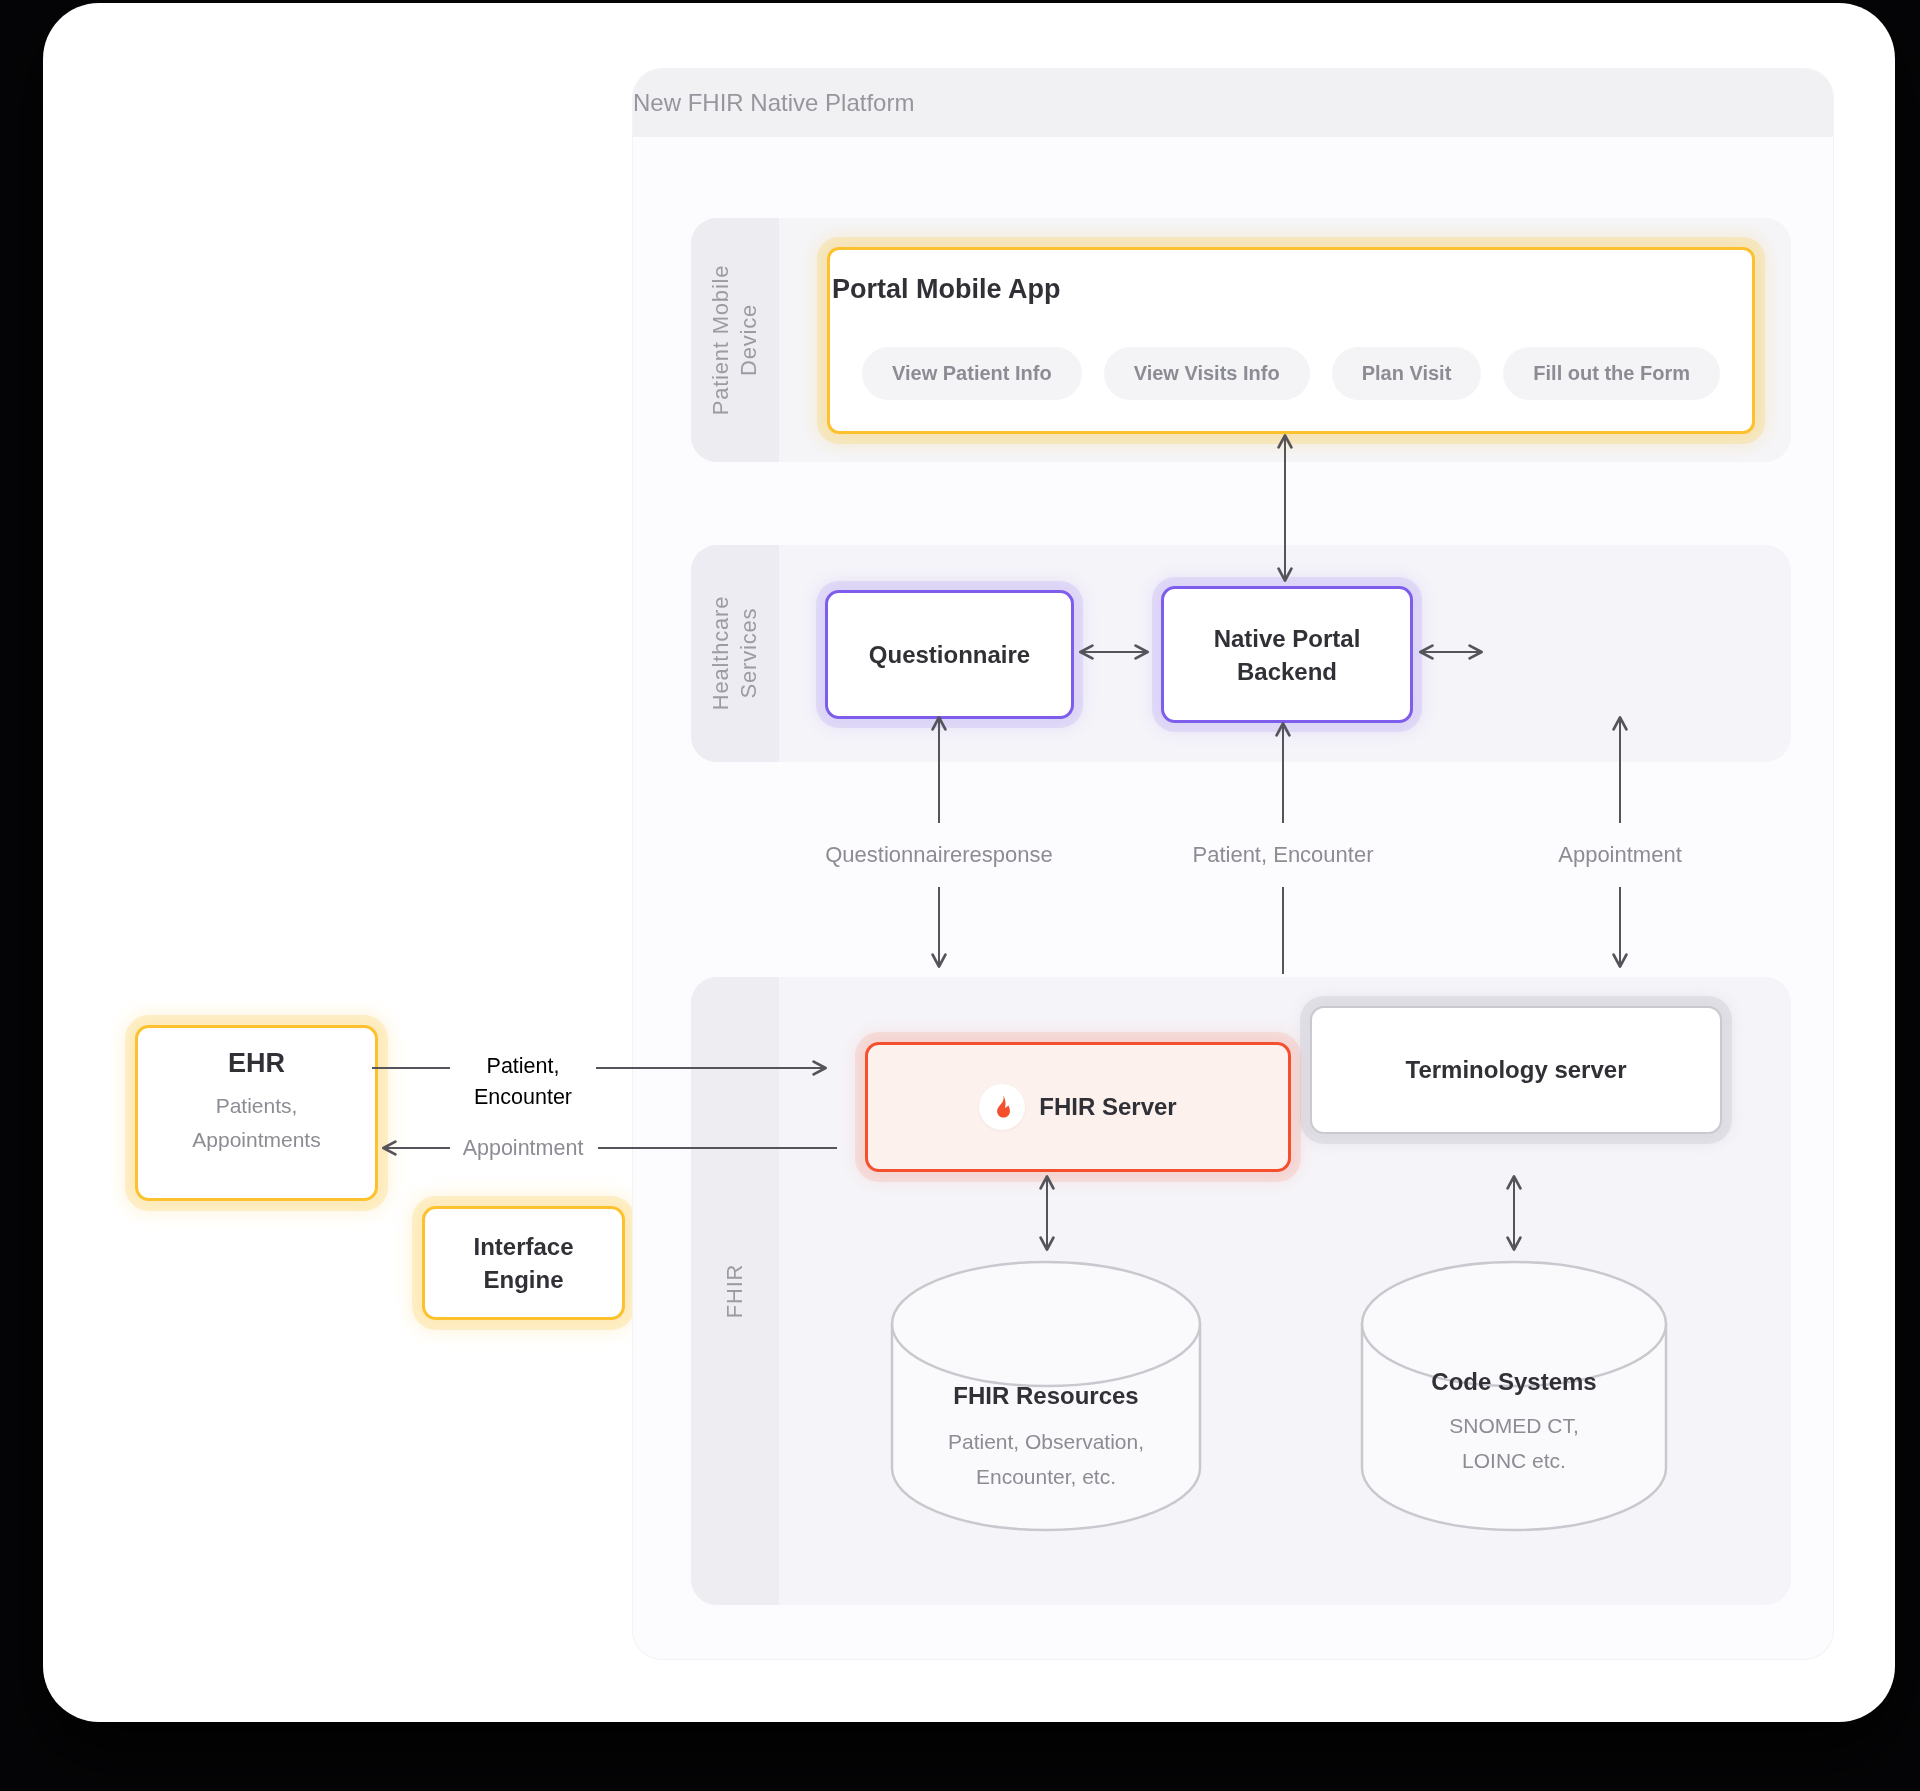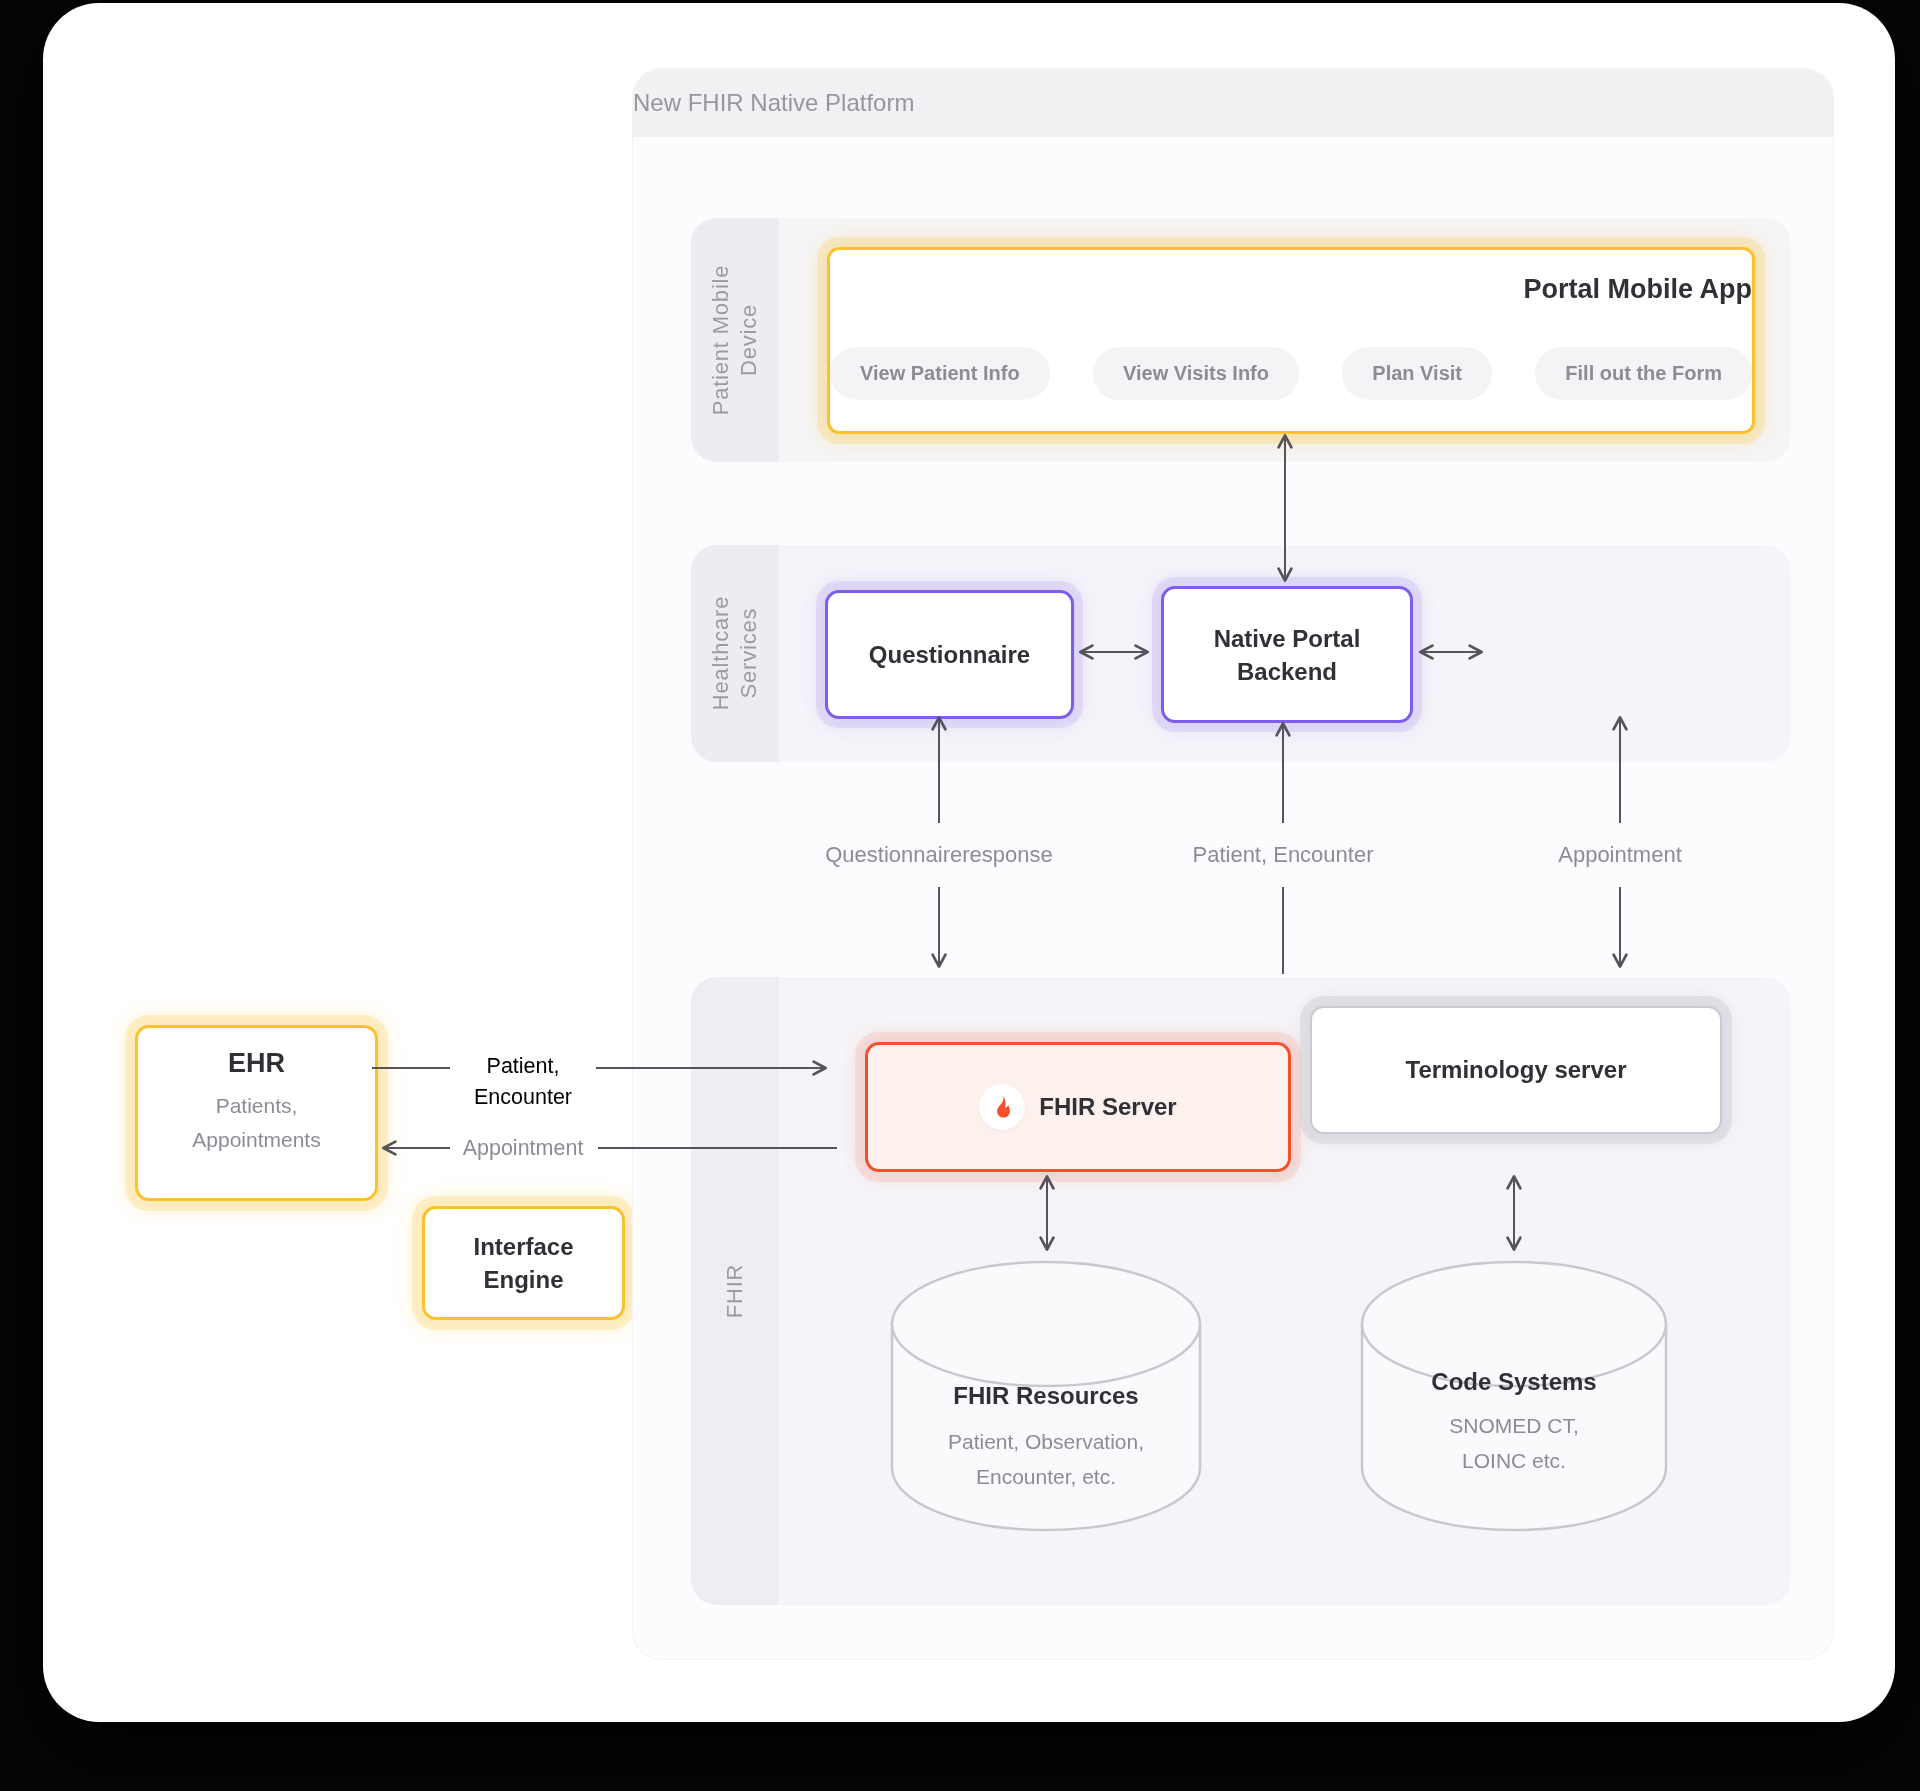--- a/index.html
+++ b/index.html
@@ -42,24 +42,24 @@
   }
   .yellow{border:3px solid #FCC12C;
     box-shadow:0 0 0 10px rgba(252,193,44,.20), 0 0 18px 12px rgba(252,193,44,.16);}
   .purple{border:3px solid #7E5CEC;
     box-shadow:0 0 0 9px rgba(126,92,236,.12), 0 0 16px 10px rgba(126,92,236,.10);}
   .red{border:3px solid #F4502E;background:#FCF1ED;
     box-shadow:0 0 0 10px rgba(244,80,46,.11), 0 0 16px 10px rgba(244,80,46,.09);}
   .grayb{border:2px solid #C9C9CF;
     box-shadow:0 0 0 10px rgba(160,160,175,.18), 0 0 14px 10px rgba(160,160,175,.12);}
   
-  .app-title{position:absolute;left:2px;right:0;top:24px;text-align:right;
+  .app-title{position:absolute;left:2px;right:0;top:24px;text-align:left;
     font-size:27px;font-weight:700;color:#303036;}
   .pill-row{position:absolute;left:0;right:0;top:97px;display:flex;
-    justify-content:space-between;gap:22px;}
+    justify-content:center;gap:22px;}
   .pill{height:53px;line-height:53px;padding:0 30px;border-radius:27px;
     background:#F4F4F7;color:#8C8C94;font-size:20px;white-space:nowrap;}
   
   .flow-label{position:absolute;transform:translate(-50%,-50%);
     color:#8C8C94;font-size:22px;white-space:nowrap;}
   .center-txt{position:absolute;transform:translate(-50%,-50%);text-align:center;}
   .cyl-title{font-size:24px;font-weight:700;color:#303036;white-space:nowrap;}
   .cyl-sub{font-size:21px;color:#8C8C94;white-space:nowrap;}
   .sub-gray{color:#8C8C94;font-weight:400;}
   .overlay{position:absolute;left:0;top:0;pointer-events:none;}

